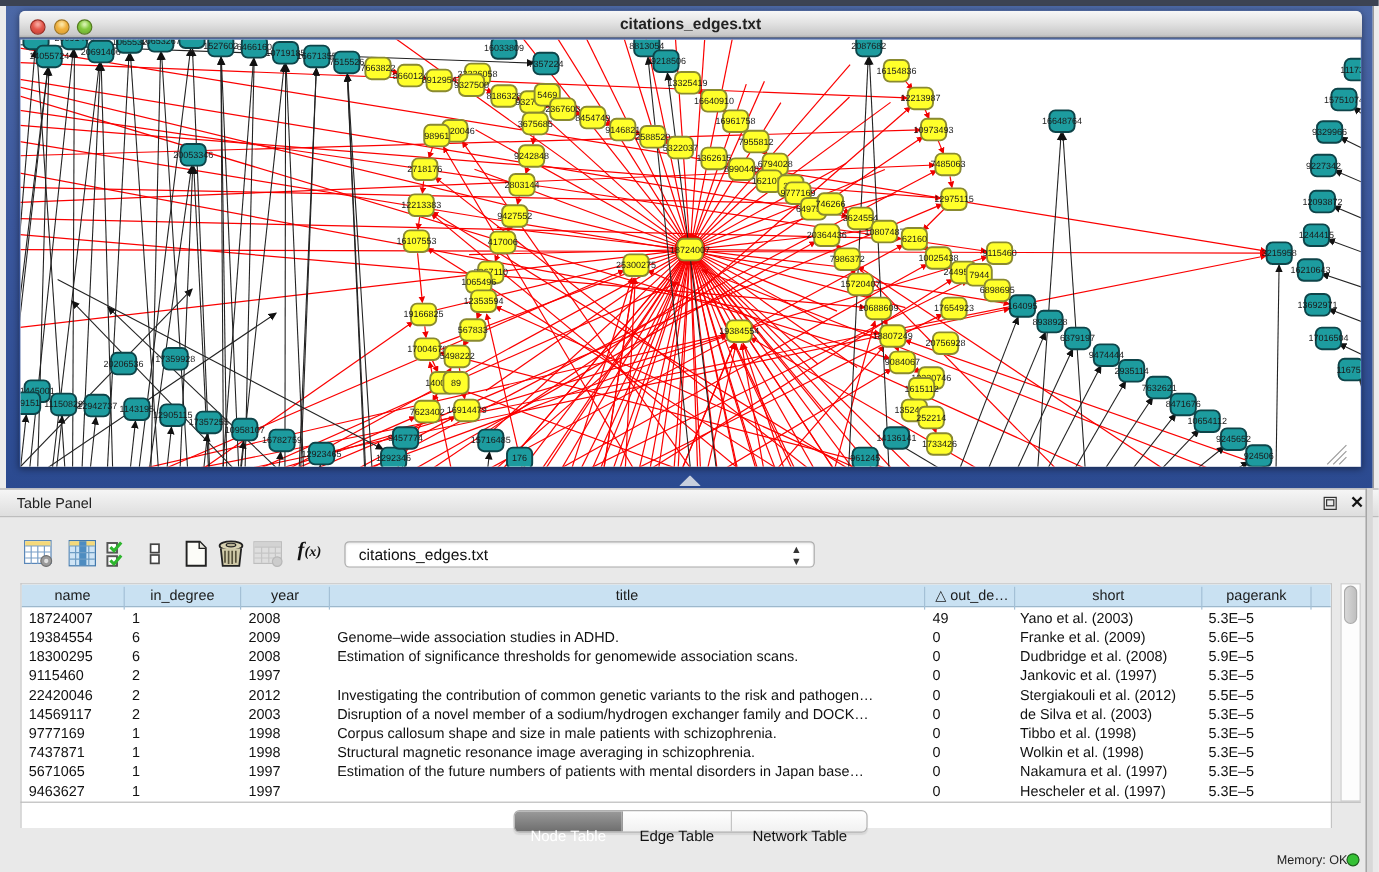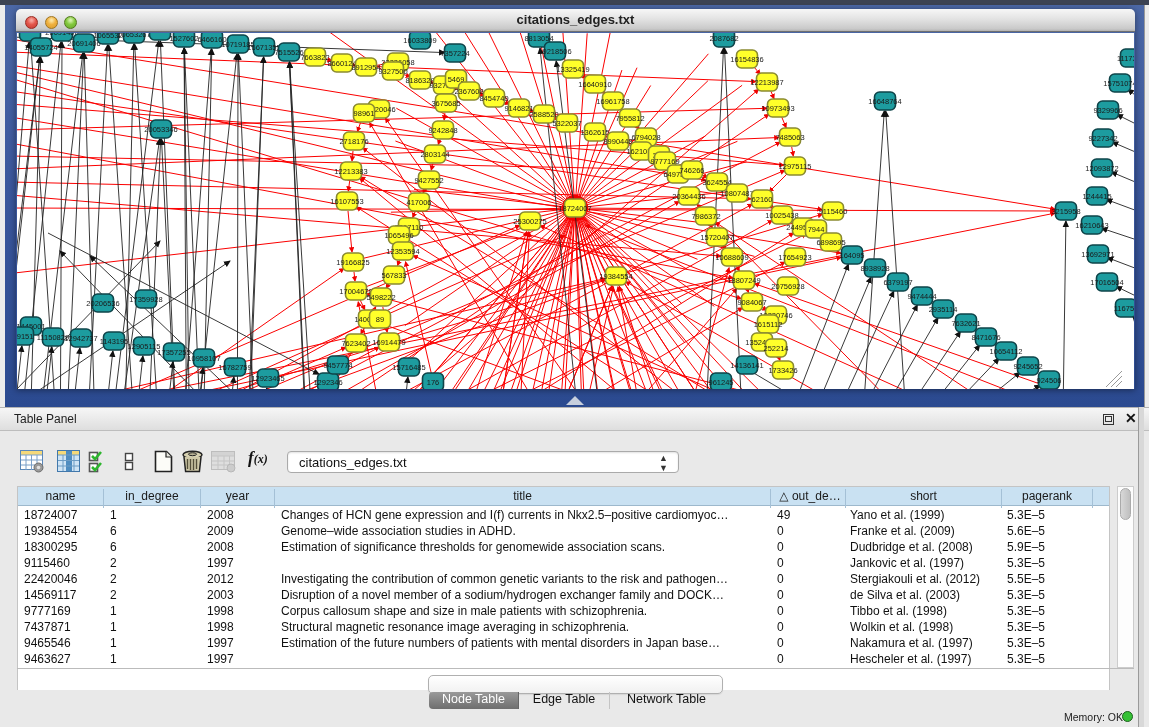--- a/index.html
+++ b/index.html
@@ -46,21 +46,21 @@
 
 #h0{left:0;width:86px} #h1{left:86px;width:97px} #h2{left:183px;width:74px}
 #h3{left:257px;width:496px} #h4{left:753px;width:75px;text-align:right;padding-left:4px}
 #h5{left:828px;width:156px} #h6{left:984px;width:91px}
 
 #vsb{position:absolute;left:1117px;top:79px;width:17px;height:182px;background:#fdfdfd;border:1px solid #ccc}
 #vsb .th{position:absolute;left:2px;top:1px;width:11px;height:32px;background:linear-gradient(90deg,#d8d8d8,#bfbfbf);border:1px solid #aaa;border-radius:6px}
 #botline{position:absolute;left:17px;top:261px;width:1117px;height:1px;background:#bbb}
 
 #tabs{position:absolute;left:428px;top:268px;width:295px;height:19px;border:1px solid #b0b0b0;border-radius:5px;background:linear-gradient(180deg,#ffffff,#f1f1f1);box-shadow:0 1px 1px rgba(0,0,0,.08);font-size:12.5px;color:#111}
-#tabs .seg{position:absolute;top:16px;height:100%;text-align:center;padding-top:0}
+#tabs .seg{position:absolute;top:0;height:100%;text-align:center;padding-top:14px}
 #seg1{left:0;width:90px;background:linear-gradient(180deg,#9a9a9a,#6e6e6e);color:#fff;border-radius:4px 0 0 4px;border-right:1px solid #666}
 #seg2{left:91px;width:88px}
 #seg3{left:180px;width:114px;border-left:1px solid #c4c4c4}
 
 #mem{position:absolute;left:1064px;top:304px;font-size:10.5px;color:#222}
 #memdot{position:absolute;left:1122px;top:304px;width:11px;height:11px;border-radius:50%;background:#35c135;border:1px solid #1c611c}
 #rstrip{position:absolute;left:1138px;top:0;width:6px;height:320px;background:#d8d8d8;border-left:1px solid #9a9a9a}
 </style></head><body>
 <div id="app">
  <div id="topstrip"></div>
@@ -694,23 +694,22 @@
        <div id="h3">title</div>
           <div id="h4">△ out_de…</div>
           <div id="h5">short</div>
           <div id="h6">pagerank</div>
      </div>
      <div id="tbody">
 <div class="tr">
             <div class="c0">18724007</div>
             <div class="c1">1</div>
             <div class="c2">2008</div>
-            <div class="c3">Changes of HCN gene expression and I(f) currents in Nkx2.5–positive cardiomyoc…</div>
             <div class="c4">49</div>
-            <div class="c5">Yano et al. (1999)</div>
+            <div class="c5">Yano et al. (2003)</div>
             <div class="c6">5.3E–5</div>
           </div>
 <div class="tr">
             <div class="c0">19384554</div>
             <div class="c1">6</div>
             <div class="c2">2009</div>
             <div class="c3">Genome–wide association studies in ADHD.</div>
             <div class="c4">0</div>
             <div class="c5">Franke et al. (2009)</div>
             <div class="c6">5.6E–5</div>
@@ -762,21 +761,21 @@
 <div class="tr">
             <div class="c0">7437871</div>
             <div class="c1">1</div>
             <div class="c2">1998</div>
             <div class="c3">Structural magnetic resonance image averaging in schizophrenia.</div>
             <div class="c4">0</div>
             <div class="c5">Wolkin et al. (1998)</div>
             <div class="c6">5.3E–5</div>
           </div>
 <div class="tr">
-            <div class="c0">9465546</div>
+            <div class="c0">5671065</div>
             <div class="c1">1</div>
             <div class="c2">1997</div>
             <div class="c3">Estimation of the future numbers of patients with mental disorders in Japan base…</div>
             <div class="c4">0</div>
             <div class="c5">Nakamura et al. (1997)</div>
             <div class="c6">5.3E–5</div>
           </div>
 <div class="tr">
             <div class="c0">9463627</div>
             <div class="c1">1</div>

